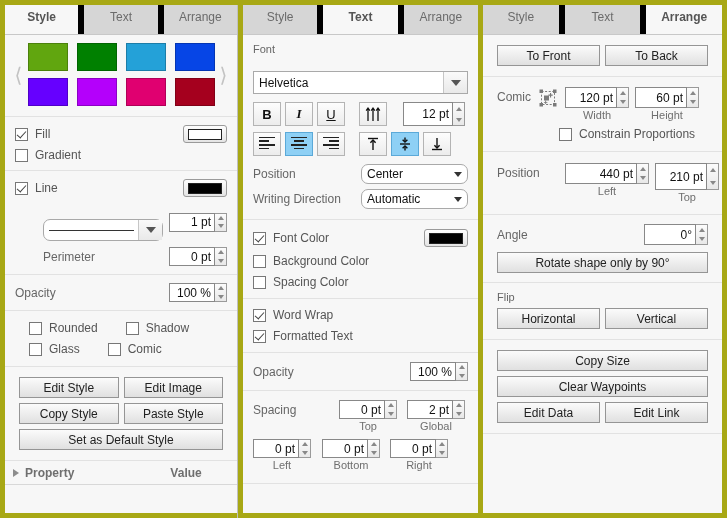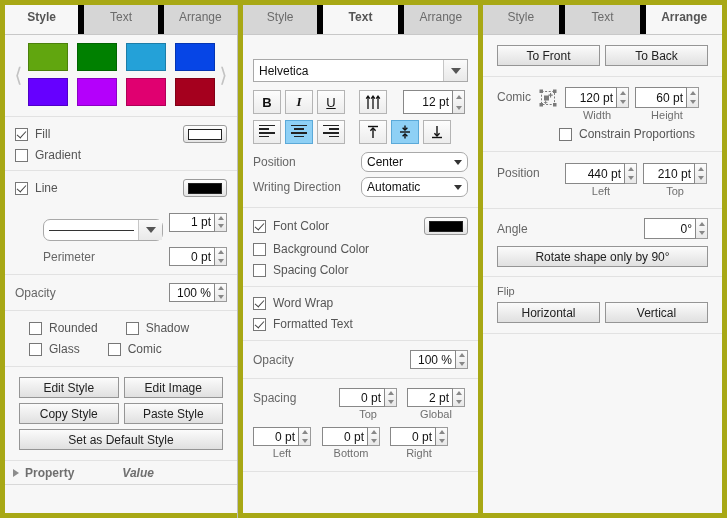--- a/index.html
+++ b/index.html
@@ -218,21 +218,21 @@
     height: 24px; padding: 0 8px;
     border-bottom: 1px solid #d8d8d8;
     background: #f7f7f7;
     font-size: 12px; color: #6f6f6f; font-weight: bold;
   }
   .prop-head .tri {
     width:0;height:0;margin-right:6px;
     border-top:4px solid transparent;border-bottom:4px solid transparent;
     border-left:6px solid #8d8d8d;
   }
-  .prop-head .pv { margin-left: 48px; font-style: italic; }
+  .prop-head .pv { margin-left: 96px; }
 
   .grow { flex: 1 1 auto; border-radius: 7px; }
 </style>
 </head>
 <body>
 
 <div class="stage">
 
   <div class="panel" id="panel-style">
     <div class="olive-left"></div>
@@ -386,20 +386,21 @@
         </div>
       <div class="tab active">
           <span>Text</span>
         </div>
       <div class="tab">
           <span>Arrange</span>
         </div>
     </div>
 
     <div class="section" style="padding:8px 10px 10px;">
+      <div class="sec-title">Font</div>
       <div class="sel boxed-arrow" style="height:23px;">
         <span>Helvetica</span>
         <span class="arrowbox">
             <s></s>
           </span>
       </div>
 
       <div class="row" style="margin-top:8px;">
         <div class="fbtn">
             <b>B</b>
@@ -673,32 +674,32 @@
         <span class="cb"></span>
         <span class="cb-label">Constrain Proportions</span>
       </div>
     </div>
 
     <div class="section" style="padding:11px 14px;">
       <div class="row" style="align-items:flex-start;">
         <span class="lbl" style="font-size:12px;width:68px;flex:none;margin-top:3px;">Position</span>
         <div>
           <span class="spin">
-            <input readonly="" style="width: 60px; height: 21px;" value="440 pt">
+            <input readonly="" style="width: 72px; height: 21px;" value="440 pt">
             <span class="arrows">
                 <s class="up"></s>
                 <s class="down"></s>
               </span>
           </span>
           <div class="under">Left</div>
         </div>
         <span style="width:6px;flex:none;"></span>
         <div>
           <span class="spin">
-            <input readonly="" style="width: 52px; height: 21px;" value="210 pt">
+            <input readonly="" style="width: 52px; height: 27px;" value="210 pt">
             <span class="arrows">
                 <s class="up"></s>
                 <s class="down"></s>
               </span>
           </span>
           <div class="under">Top</div>
         </div>
       </div>
     </div>
 
@@ -720,20 +721,32 @@
     </div>
 
     <div class="section" style="padding:8px 14px 10px;">
       <div class="sec-title">Flip</div>
       <div class="btnrow">
         <div class="btn">Horizontal</div>
         <div class="btn">Vertical</div>
       </div>
     </div>
 
+    <div class="section" style="padding:10px 14px;">
+      <div class="btnrow">
+        <div class="btn">Copy Size</div>
+      </div>
+      <div class="btnrow">
+        <div class="btn">Clear Waypoints</div>
+      </div>
+      <div class="btnrow">
+        <div class="btn">Edit Data</div>
+        <div class="btn">Edit Link</div>
+      </div>
+    </div>
 
     <div class="olive-bottom" style="width:244px;"></div>
   </div>
 
   <div class="olive-top" style="left:238px;width:245px;"></div>
   <div class="olive-top" style="left:483px;width:244px;"></div>
   <div class="olive-top" style="left:0px;width:238px;"></div>
 </div>
 
 </body></html>

